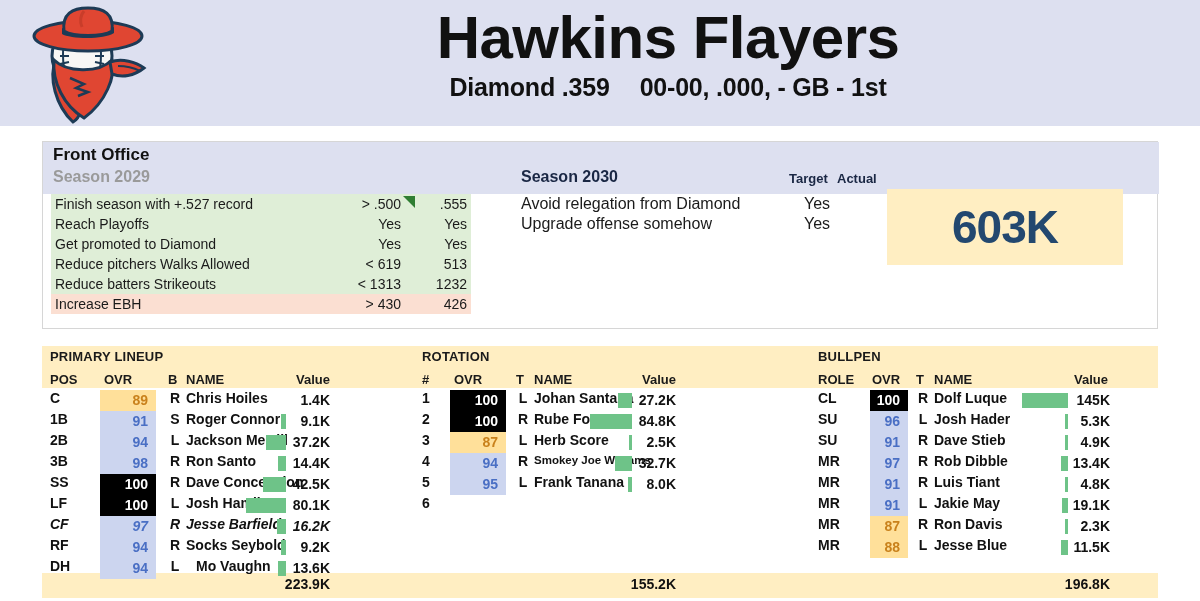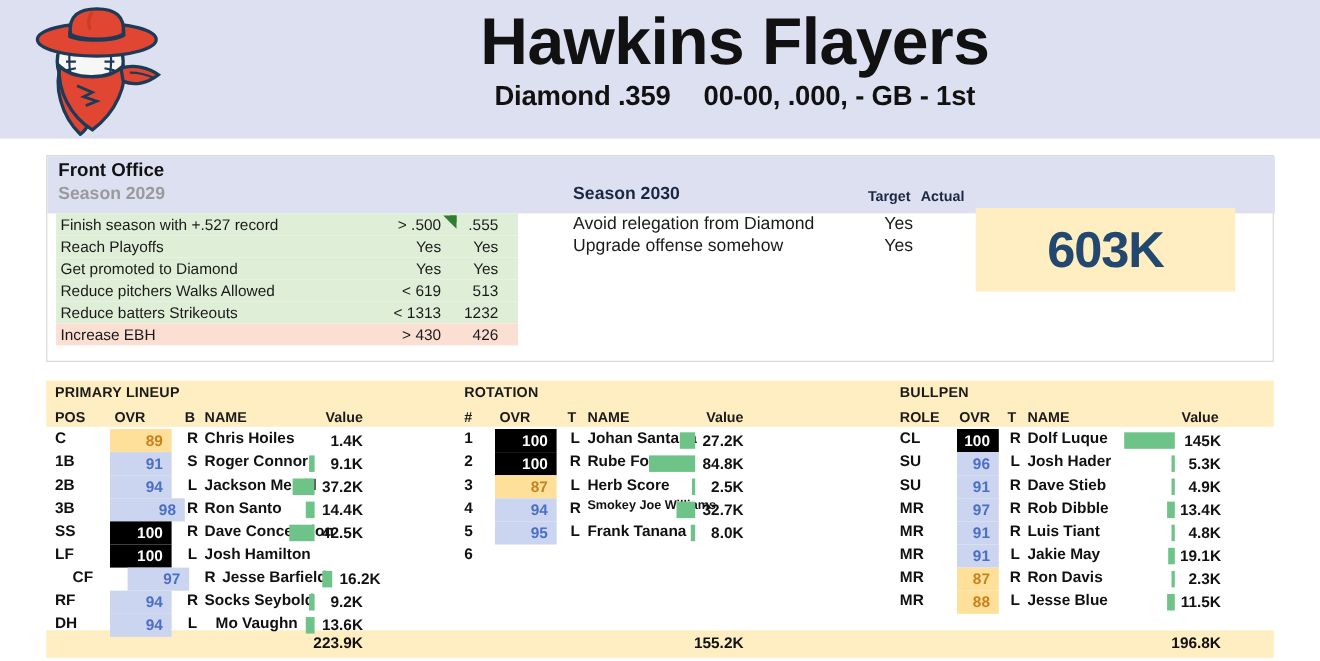--- a/index.html
+++ b/index.html
@@ -84,21 +84,21 @@
   .goal-row {
     position: relative;
     height: 20px;
     display: flex; align-items: center;
     font-size: 14px; color: #1a1a1a;
   }
   .goal-row.ok { background: #dfeed7; }
   .goal-row.bad { background: #fbdfd2; }
   .goal-label { flex: 1; padding-left: 4px; white-space: nowrap; }
   .goal-target { width: 86px; text-align: right; padding-right: 6px; white-space: nowrap; }
-  .goal-actual { width: 64px; text-align: right; padding-right: 18px; white-space: nowrap; }
+  .goal-actual { width: 64px; text-align: right; padding-right: 4px; white-space: nowrap; }
   .tri {
     position: absolute; right: 56px; top: 2px;
     width: 0; height: 0;
     border-left: 6px solid transparent;
     border-bottom: 6px solid transparent;
     border-top: 6px solid #2f7d32;
     border-right: 6px solid #2f7d32;
   }
 
   
@@ -330,21 +330,21 @@
         <div class="c-ovr ovr-blue" style="left: 50px; width: 56px;">94</div>
         <div class="c-hand" style="left: 118px; width: 14px;">L</div>
         <div class="c-name" style="left: 136px;">Jackson Merrill</div>
         <div class="valcell" style="left: 0px; width: 280px;">
           <div class="vbar" style="width: 20px; left: 216px;"></div>
           <div class="vtext">37.2K</div>
         </div>
       </div>
       <div class="prow" style="top: 107px; left: 0px; width: 340px;">
         <div class="c-pos" style="left: 0px;">3B</div>
-        <div class="c-ovr ovr-blue" style="left: 50px; width: 68px;">98</div>
+        <div class="c-ovr ovr-blue" style="left: 50px; width: 56px;">98</div>
         <div class="c-hand" style="left: 118px; width: 14px;">R</div>
         <div class="c-name" style="left: 136px;">Ron Santo</div>
         <div class="valcell" style="left: 0px; width: 280px;">
           <div class="vbar" style="width: 8px; left: 228px;"></div>
           <div class="vtext">14.4K</div>
         </div>
       </div>
       <div class="prow" style="top: 128px; left: 0px; width: 340px;">
         <div class="c-pos" style="left: 0px;">SS</div>
         <div class="c-ovr ovr-black" style="left: 50px; width: 56px;">100</div>
@@ -353,22 +353,26 @@
         <div class="valcell" style="left: 0px; width: 280px;">
           <div class="vbar" style="width: 23px; left: 213px;"></div>
           <div class="vtext">42.5K</div>
         </div>
       </div>
       <div class="prow" style="top: 149px; left: 0px; width: 340px;">
         <div class="c-pos" style="left: 0px;">LF</div>
         <div class="c-ovr ovr-black" style="left: 50px; width: 56px;">100</div>
         <div class="c-hand" style="left: 118px; width: 14px;">L</div>
         <div class="c-name" style="left: 136px;">Josh Hamilton</div>
-      </div>
-      <div class="prow" style="top: 170px; left: 16px; width: 340px;">
+        <div class="valcell" style="left: 0px; width: 280px;">
+          <div class="vbar" style="width: 40px; left: 196px;"></div>
+          <div class="vtext">80.1K</div>
+        </div>
+      </div>
+      <div class="prow" style="top: 170px; left: 0px; width: 340px; font-style: italic;">
         <div class="c-pos" style="left: 0px;">CF</div>
         <div class="c-ovr ovr-blue" style="left: 50px; width: 56px;">97</div>
         <div class="c-hand" style="left: 118px; width: 14px;">R</div>
         <div class="c-name" style="left: 136px;">Jesse Barfield</div>
         <div class="valcell" style="left: 0px; width: 280px;">
           <div class="vbar" style="width: 9px; left: 227px;"></div>
           <div class="vtext">16.2K</div>
         </div>
       </div>
       <div class="prow" style="top: 191px; left: 0px; width: 340px;">

